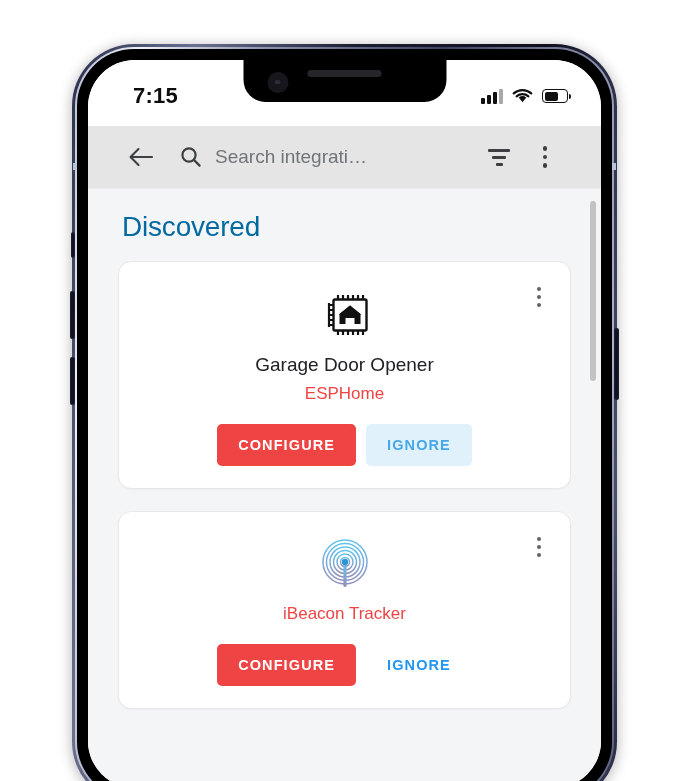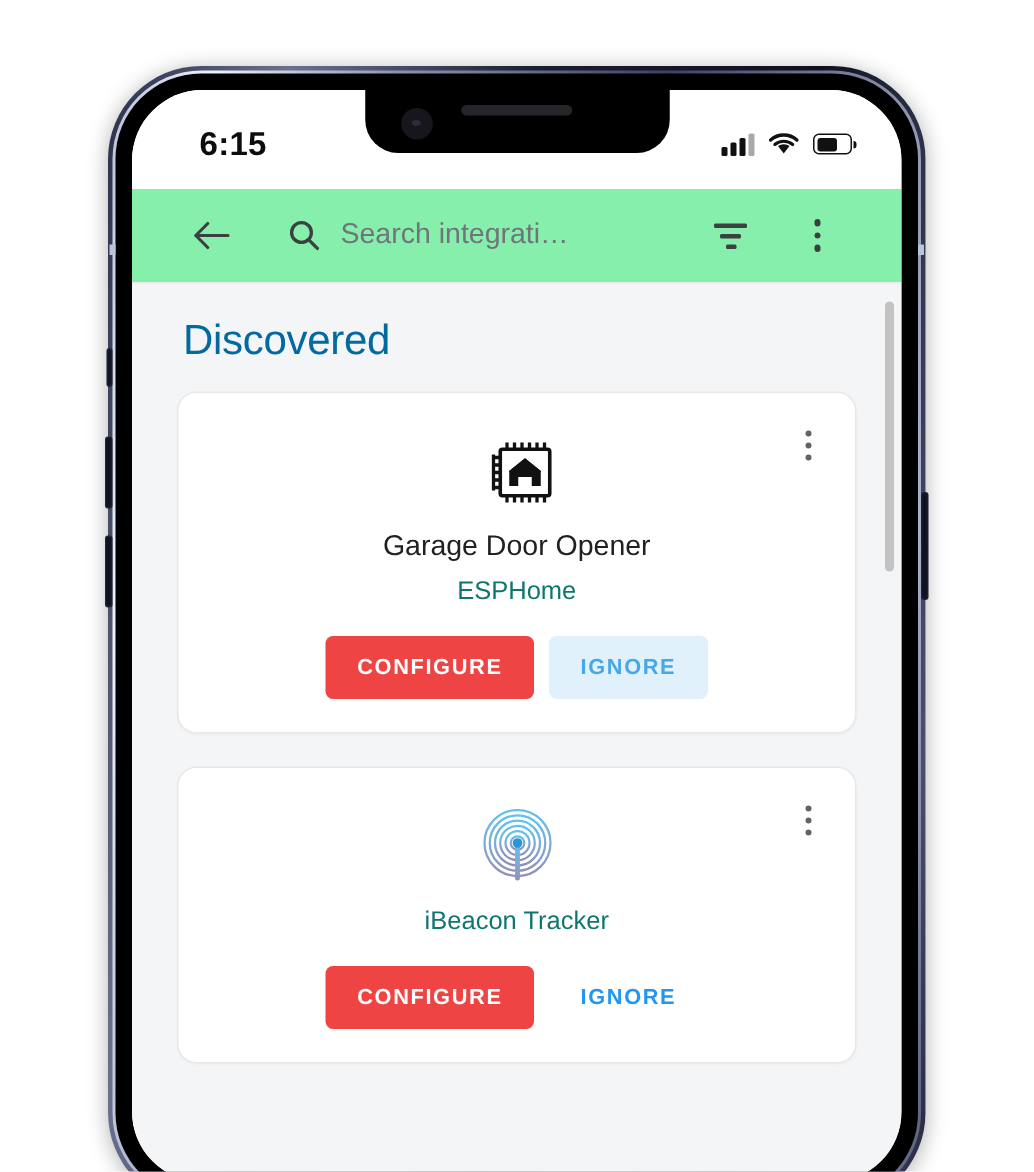--- a/index.html
+++ b/index.html
@@ -171,23 +171,23 @@
     background: #111;
     border-radius: 0 2px 2px 0;
   }
   .battery-fill { height: 100%; background: #111; border-radius: 2px; width: 62%; }
 
   
   .app-bar {
     height: 62px;
     display: flex;
     align-items: center;
-    background: #86efac;
+    background: #e5e5e5;
     padding: 0 33px 0 30px;
-    gap: 12px;
+    gap: 0;
   }
   .appbar-icon-btn {
     width: 46px;
     height: 46px;
     display: flex;
     align-items: center;
     justify-content: center;
     flex: 0 0 auto;
     border-radius: 50%;
   }
@@ -266,21 +266,21 @@
   }
   .card-title {
     text-align: center;
     font-size: 19px;
     color: #202124;
     margin-bottom: 8px;
   }
   .card-sub {
     text-align: center;
     font-size: 17px;
-    color: #0f766e;
+    color: #ef4444;
     margin-bottom: 20px;
   }
   .card-actions {
     display: flex;
     justify-content: center;
     gap: 10px;
   }
   .btn {
     border: none;
     border-radius: 5px;
@@ -319,21 +319,21 @@
       <div class="phone-bezel">
 
         <div class="phone-screen" style="display:flex; flex-direction:column;">
 
           <div class="notch">
             <div class="notch-speaker"></div>
             <div class="notch-camera"></div>
           </div>
 
           <div class="status-bar">
-            <div class="status-time">6:15</div>
+            <div class="status-time">7:15</div>
             <div class="status-icons">
               <div class="signal">
                 <i></i>
                   <i></i>
                   <i></i>
                   <i></i>
               </div>
               <svg class="logo-svg" width="21" height="16" viewBox="0 0 24 18">
                 <path d="M12 16.2 L16.4 10.6 A7.2 7.2 0 0 0 7.6 10.6 Z" fill="#111"></path>
                 <path d="M2.0 6.0 A15 15 0 0 1 22 6.0" stroke="#111" stroke-width="2.6" fill="none" stroke-linecap="round"></path>

